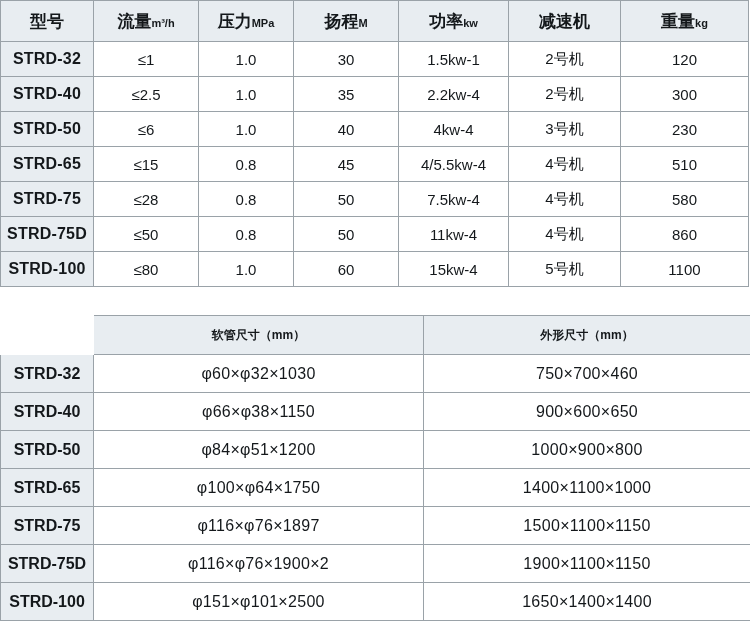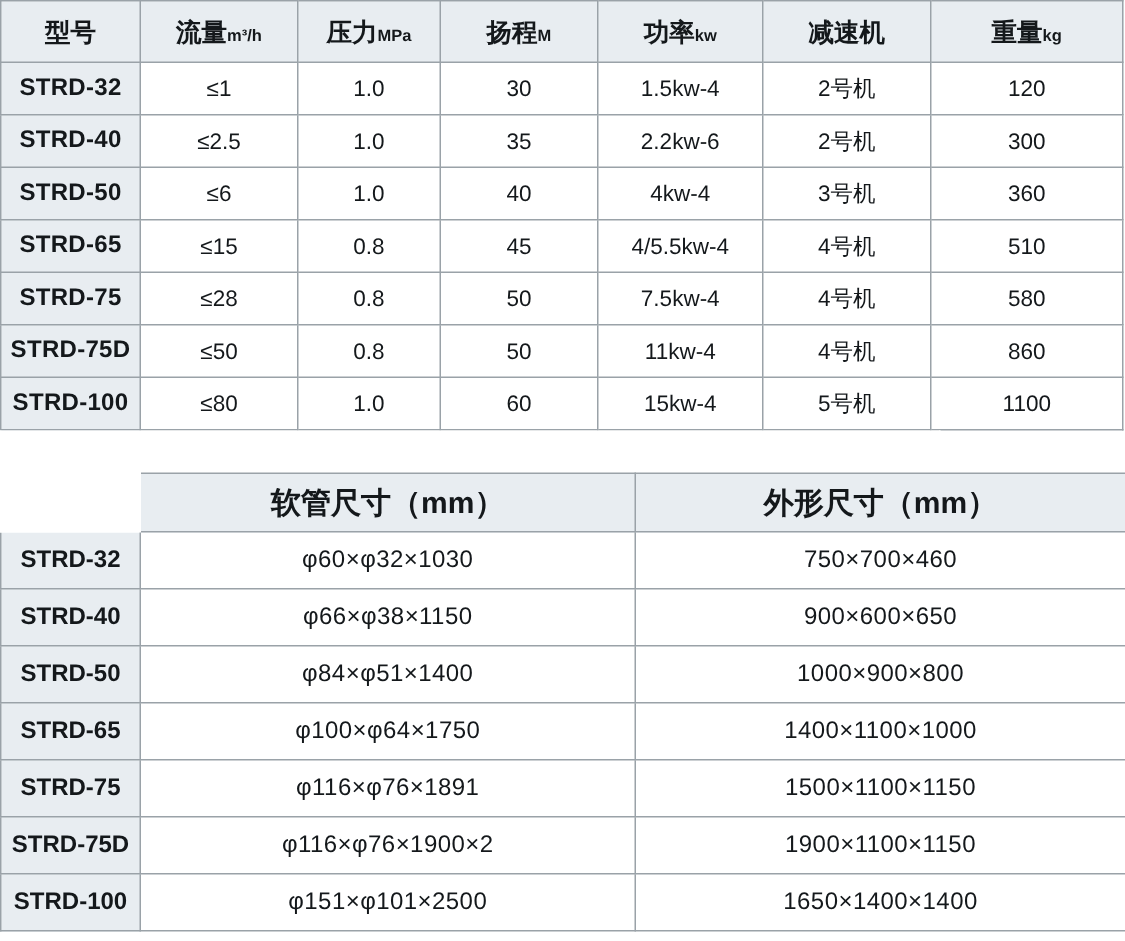--- a/index.html
+++ b/index.html
@@ -62,21 +62,21 @@
     height: 26px;
     border-left: 1px solid #ffffff;
     border-right: 1px solid #ffffff;
     border-top: 1px solid #ffffff;
     border-bottom: 1px solid #ffffff;
     background: #ffffff;
   }
   
   #table-dims td.hdr2 {
     background: #e8edf1;
-    font-size: 20px;
+    font-size: 12px;
     height: 38px;
     font-weight: bold;
   }
   #table-dims td.blank {
     background: #e8edf1;
     border-left: 1px solid #ffffff;
     border-top: 1px solid #ffffff;
     border-bottom: 1px solid #ffffff;
     background: #ffffff;
     border-right: 1px solid #ffffff;
@@ -117,41 +117,41 @@
         <td class="hdr"><span>功率</span><span class="unit">kw</span></td>
         <td class="hdr"><span>减速机</span></td>
         <td class="hdr"><span>重量</span><span class="unit">kg</span></td>
       </tr>
 
       <tr>
         <td class="model">STRD-32</td>
         <td class="val">≤1</td>
         <td class="val">1.0</td>
         <td class="val">30</td>
-        <td class="val">1.5kw-4</td>
+        <td class="val">1.5kw-1</td>
         <td class="val">2号机</td>
         <td class="val">120</td>
       </tr>
       <tr>
         <td class="model">STRD-40</td>
         <td class="val">≤2.5</td>
         <td class="val">1.0</td>
         <td class="val">35</td>
-        <td class="val">2.2kw-6</td>
+        <td class="val">2.2kw-4</td>
         <td class="val">2号机</td>
         <td class="val">300</td>
       </tr>
       <tr>
         <td class="model">STRD-50</td>
         <td class="val">≤6</td>
         <td class="val">1.0</td>
         <td class="val">40</td>
         <td class="val">4kw-4</td>
         <td class="val">3号机</td>
-        <td class="val">360</td>
+        <td class="val">230</td>
       </tr>
       <tr>
         <td class="model">STRD-65</td>
         <td class="val">≤15</td>
         <td class="val">0.8</td>
         <td class="val">45</td>
         <td class="val">4/5.5kw-4</td>
         <td class="val">4号机</td>
         <td class="val">510</td>
       </tr>
@@ -210,31 +210,31 @@
         <td class="val2">φ60×φ32×1030</td>
         <td class="val2">750×700×460</td>
       </tr>
       <tr>
         <td class="model2">STRD-40</td>
         <td class="val2">φ66×φ38×1150</td>
         <td class="val2">900×600×650</td>
       </tr>
       <tr>
         <td class="model2">STRD-50</td>
-        <td class="val2">φ84×φ51×1400</td>
+        <td class="val2">φ84×φ51×1200</td>
         <td class="val2">1000×900×800</td>
       </tr>
       <tr>
         <td class="model2">STRD-65</td>
         <td class="val2">φ100×φ64×1750</td>
         <td class="val2">1400×1100×1000</td>
       </tr>
       <tr>
         <td class="model2">STRD-75</td>
-        <td class="val2">φ116×φ76×1891</td>
+        <td class="val2">φ116×φ76×1897</td>
         <td class="val2">1500×1100×1150</td>
       </tr>
       <tr>
         <td class="model2">STRD-75D</td>
         <td class="val2">φ116×φ76×1900×2</td>
         <td class="val2">1900×1100×1150</td>
       </tr>
       <tr>
         <td class="model2">STRD-100</td>
         <td class="val2">φ151×φ101×2500</td>

